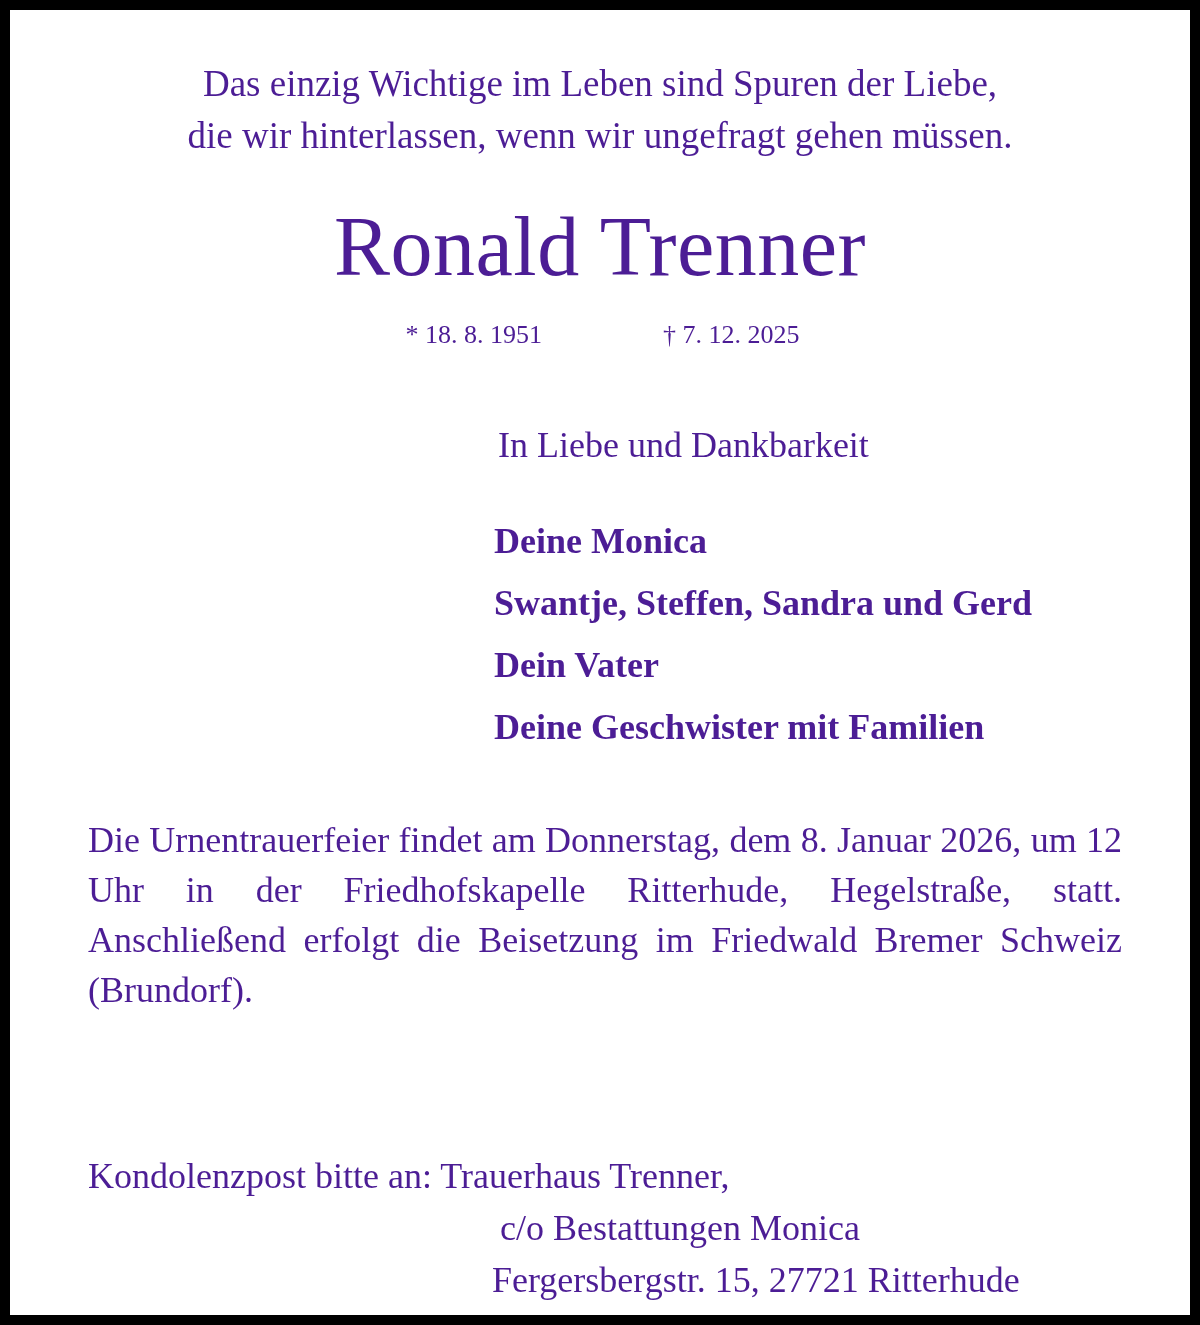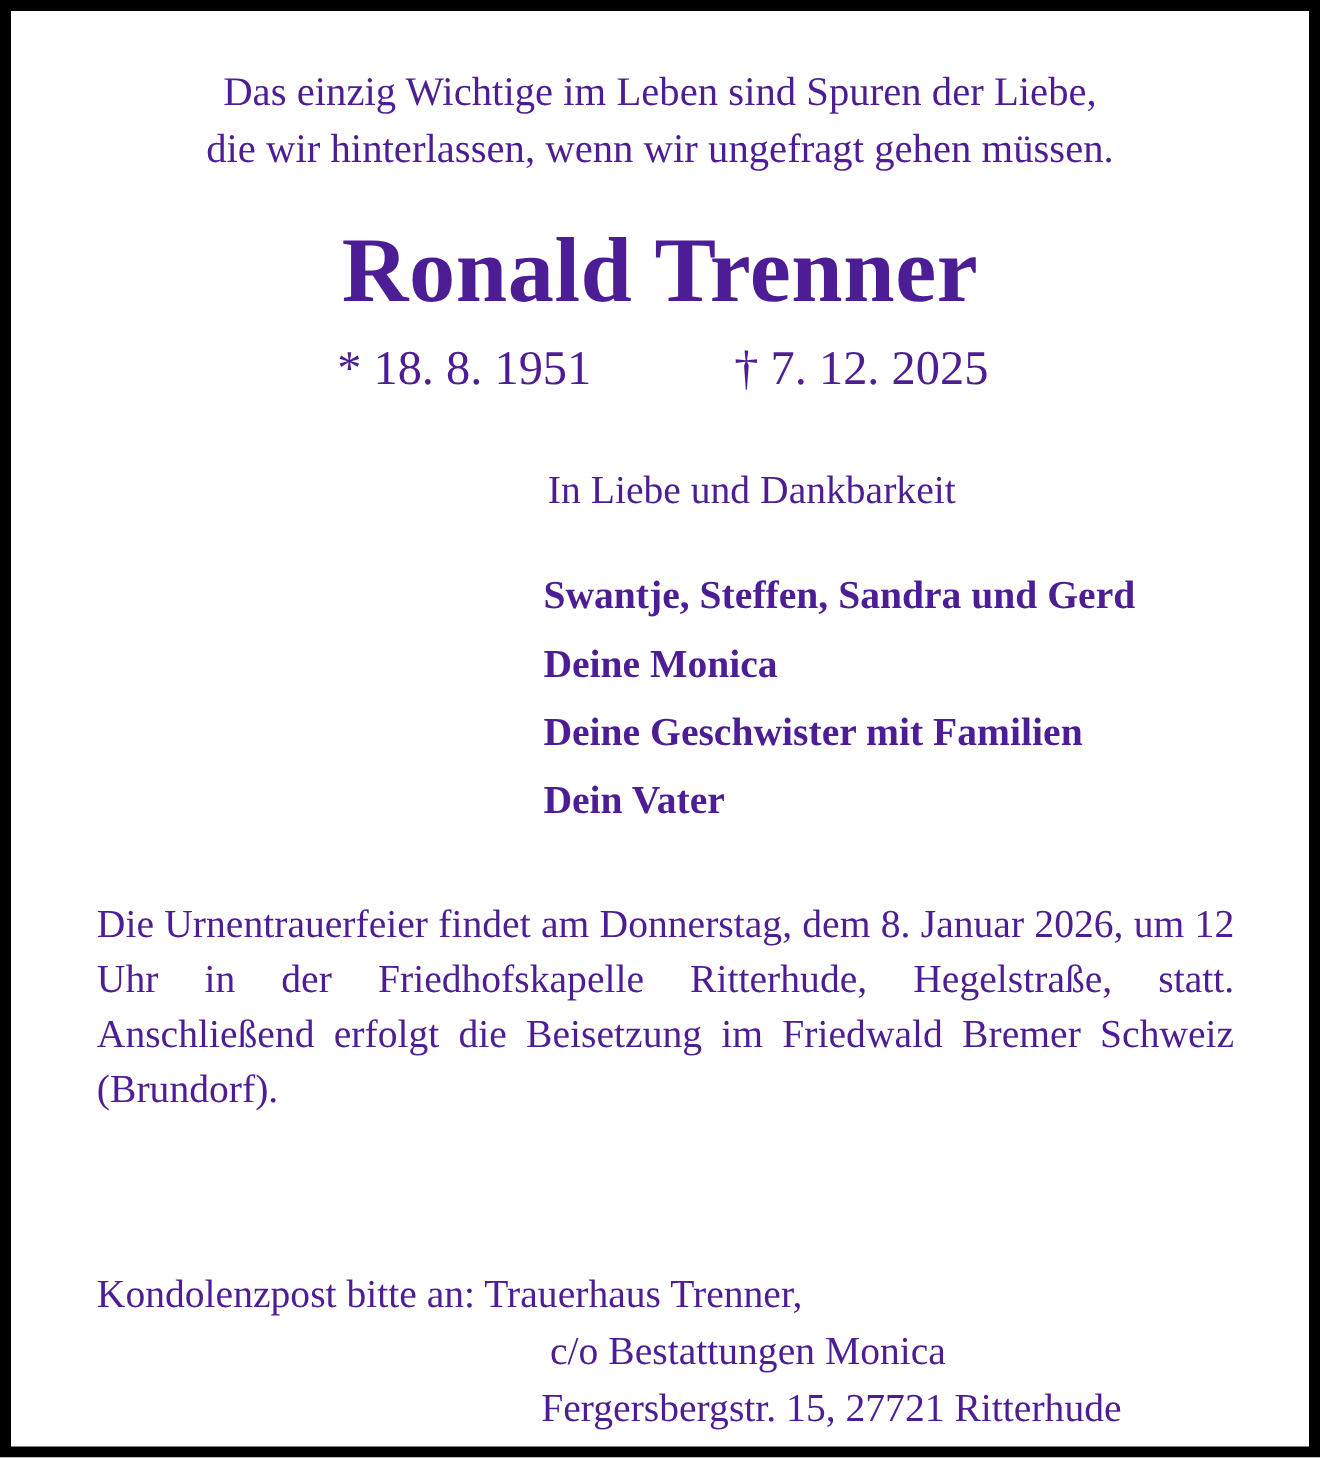--- a/index.html
+++ b/index.html
@@ -41,32 +41,32 @@
 
   
   .deceased-name {
     position: absolute;
     left: 0;
     right: 0;
     top: 190px;
     text-align: center;
     font-size: 84px;
     line-height: 94px;
-    font-weight: bold;
+    font-weight: normal;
     letter-spacing: 0.5px;
   }
 
   
   .dates {
     position: absolute;
     left: 5px;
     right: 0;
     top: 302px;
     text-align: center;
-    font-size: 44px;
+    font-size: 26px;
     line-height: 46px;
     font-weight: normal;
   }
   .dates .birth { display: inline-block; }
   .dates .gap { display: inline-block; width: 108px; }
   .dates .death { display: inline-block; }
 
   
   .dedication {
     position: absolute;
@@ -142,24 +142,24 @@
 
     <div class="dates">
       <span class="birth">* 18. 8. 1951</span>
       <span class="gap"></span>
       <span class="death">† 7. 12. 2025</span>
     </div>
 
     <div class="dedication">In Liebe und Dankbarkeit</div>
 
     <div class="mourners">
+      <span class="mline">Deine Monica</span>
       <span class="mline">Swantje, Steffen, Sandra und Gerd</span>
-      <span class="mline">Deine Monica</span>
+      <span class="mline">Dein Vater</span>
       <span class="mline">Deine Geschwister mit Familien</span>
-      <span class="mline">Dein Vater</span>
     </div>
 
     <div class="ceremony">
       <span>Die Urnentrauerfeier findet am Donnerstag, dem 8. Januar 2026, um 12 Uhr in der Friedhofskapelle Ritterhude, Hegelstraße, statt. Anschließend erfolgt die Beisetzung im Friedwald Bremer Schweiz (Brundorf).</span>
     </div>
 
 
     <div class="condolence">
       <span class="cline">Kondolenzpost bitte an:  Trauerhaus Trenner,</span>
       <span class="cline indent-1">c/o Bestattungen Monica</span>

